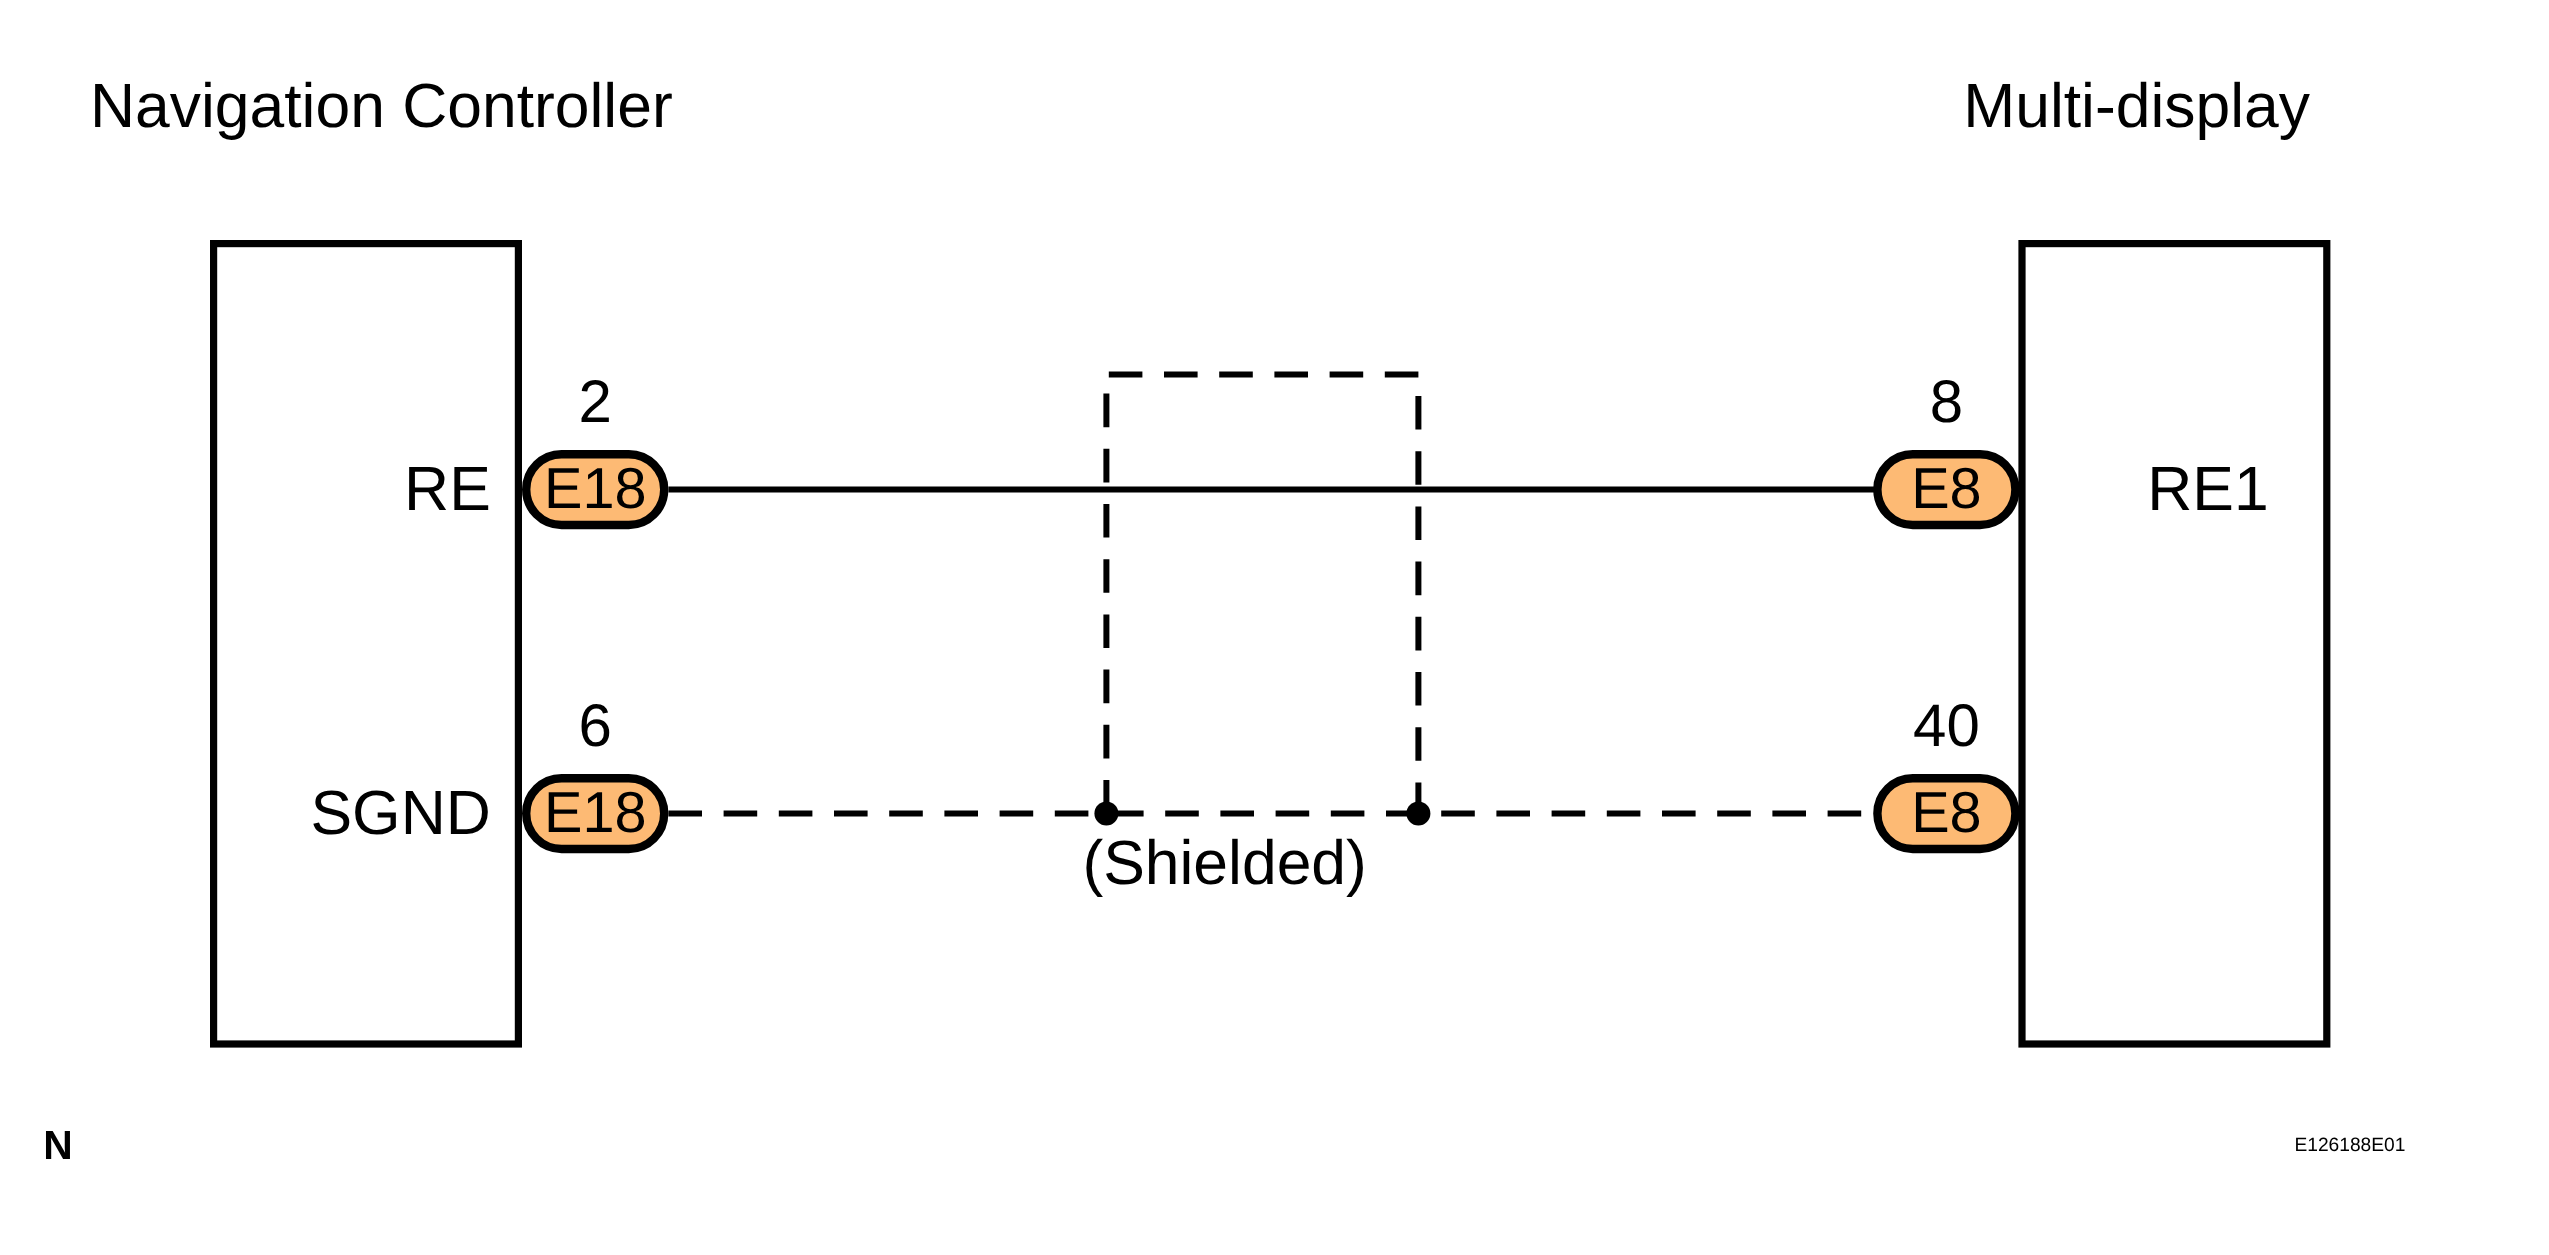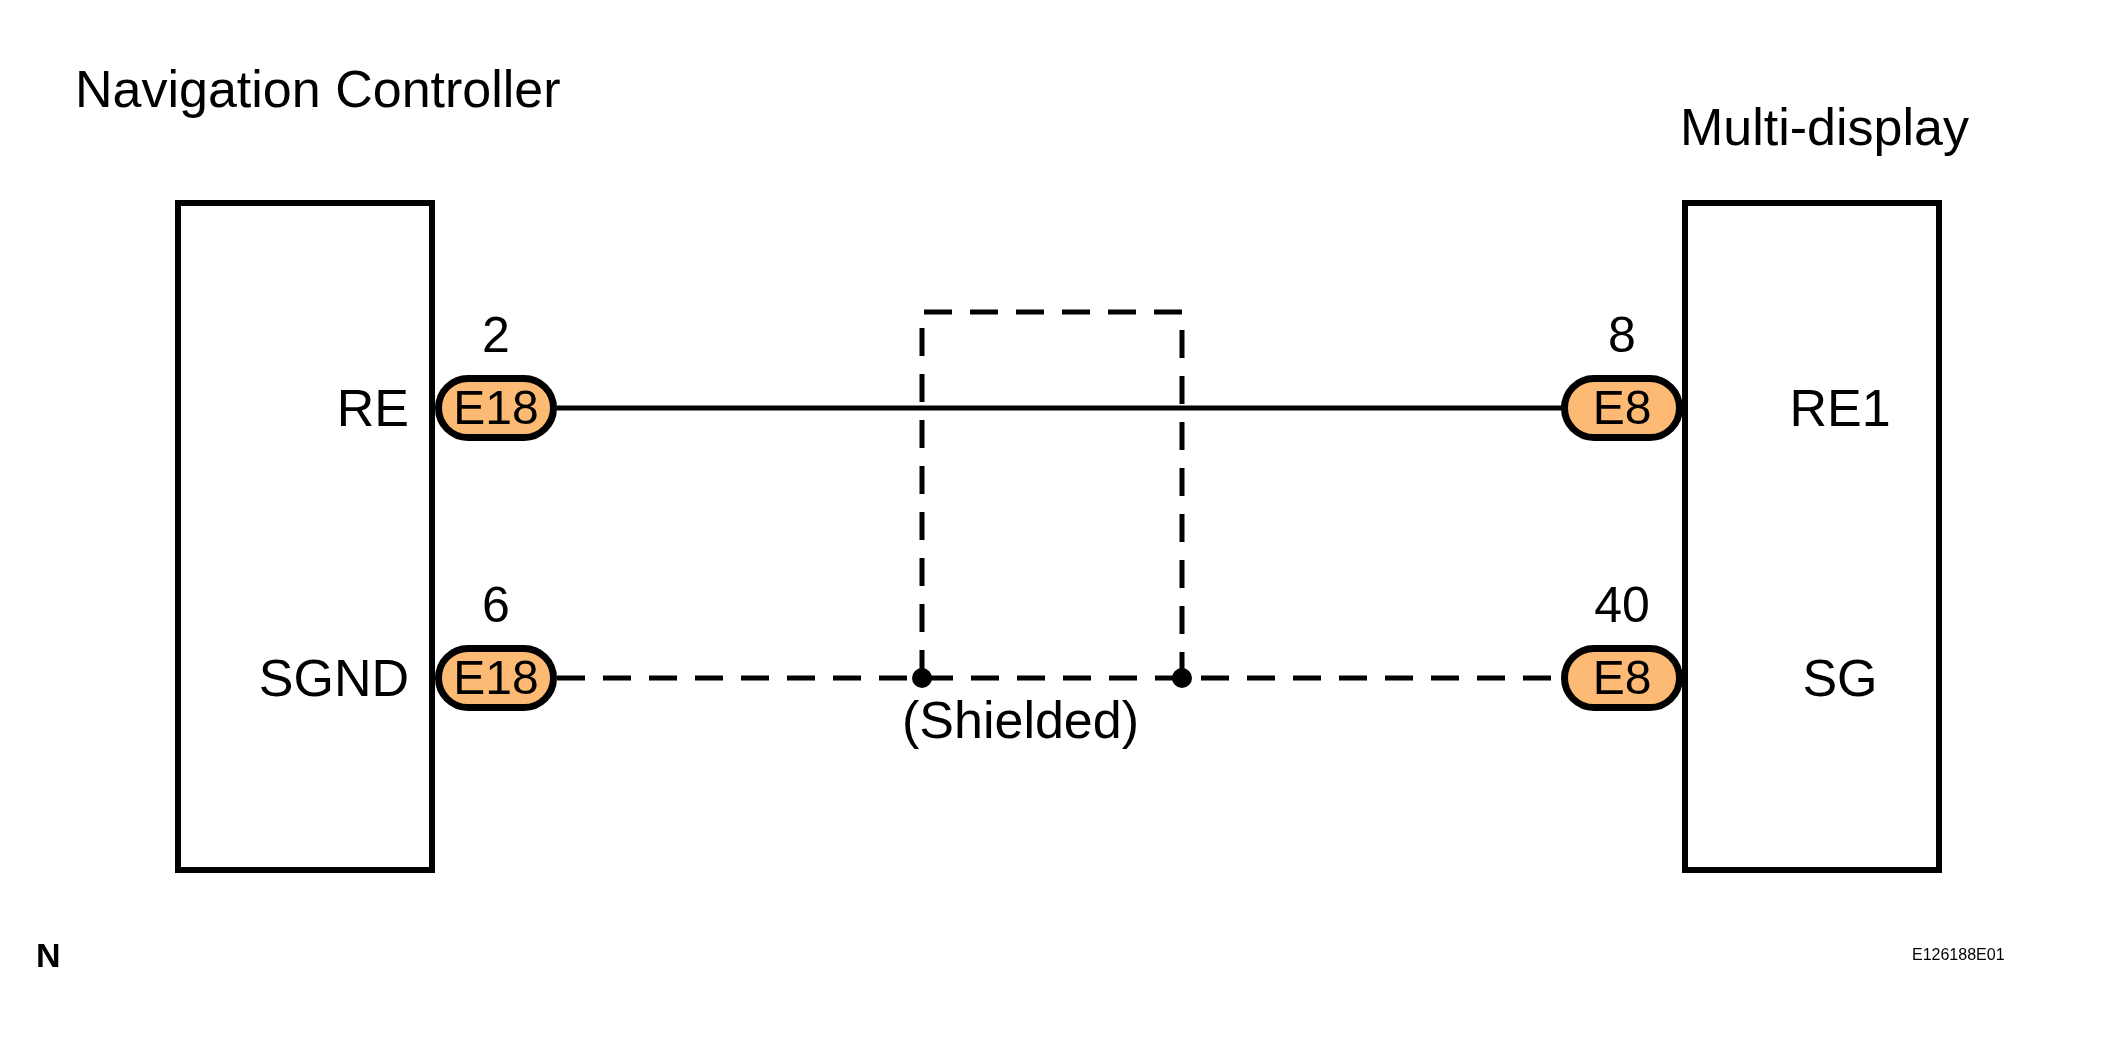--- a/index.html
+++ b/index.html
@@ -16,21 +16,21 @@
     background: #ffffff;
   }
   .component-title {
     position: absolute;
     font-size: 52px;
     line-height: 1.0;
     color: #000;
     white-space: nowrap;
   }
   .title-left  { left: 75px;   top: 63px; }
-  .title-right { left: 1680px; top: 63px; margin-top: 38px; }
+  .title-right { left: 1636px; top: 63px; }
 
   .component-box {
     position: absolute;
     top: 200px;
     width: 260px; height: 673px;
     border: 6px solid #000;
     background: #fff;
   }
   .box-left  { left: 175px; }
   .box-right { left: 1682px; }
@@ -149,20 +149,19 @@
   </div>
 
   <div class="pin-number num-l1">2</div>
   <div class="pin-number num-l2">6</div>
   <div class="pin-number num-r1">8</div>
   <div class="pin-number num-r2">40</div>
 
   <div class="signal-label sig-left sig-row1">RE</div>
   <div class="signal-label sig-left sig-row2">SGND</div>
   <div class="signal-label sig-right sig-row1">RE1</div>
-  <div class="signal-label sig-right sig-row2">SG</div>
 
   <div class="shield-label">(Shielded)</div>
 
   <div class="footer-marker">N</div>
   <div class="figure-code">E126188E01</div>
 
 </div>
 
 </body></html>

